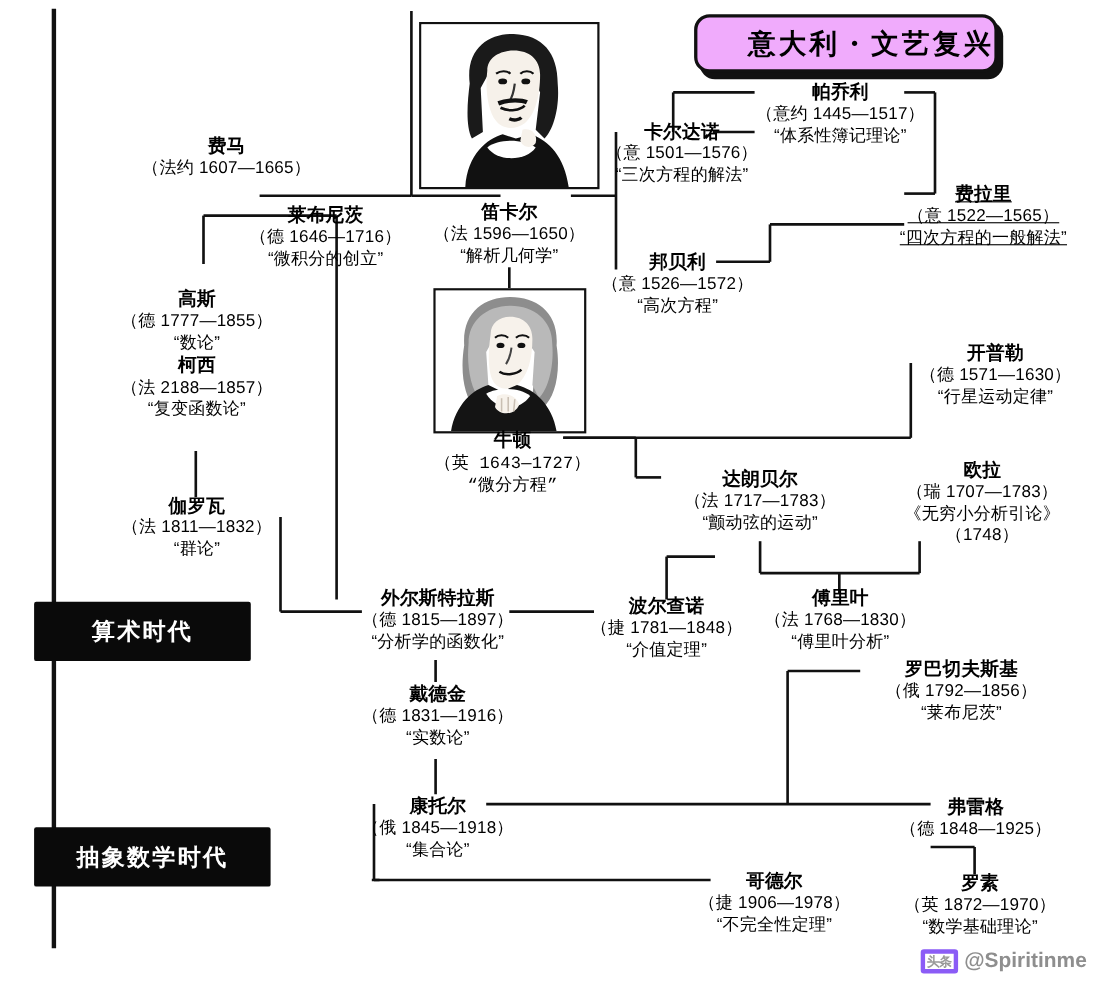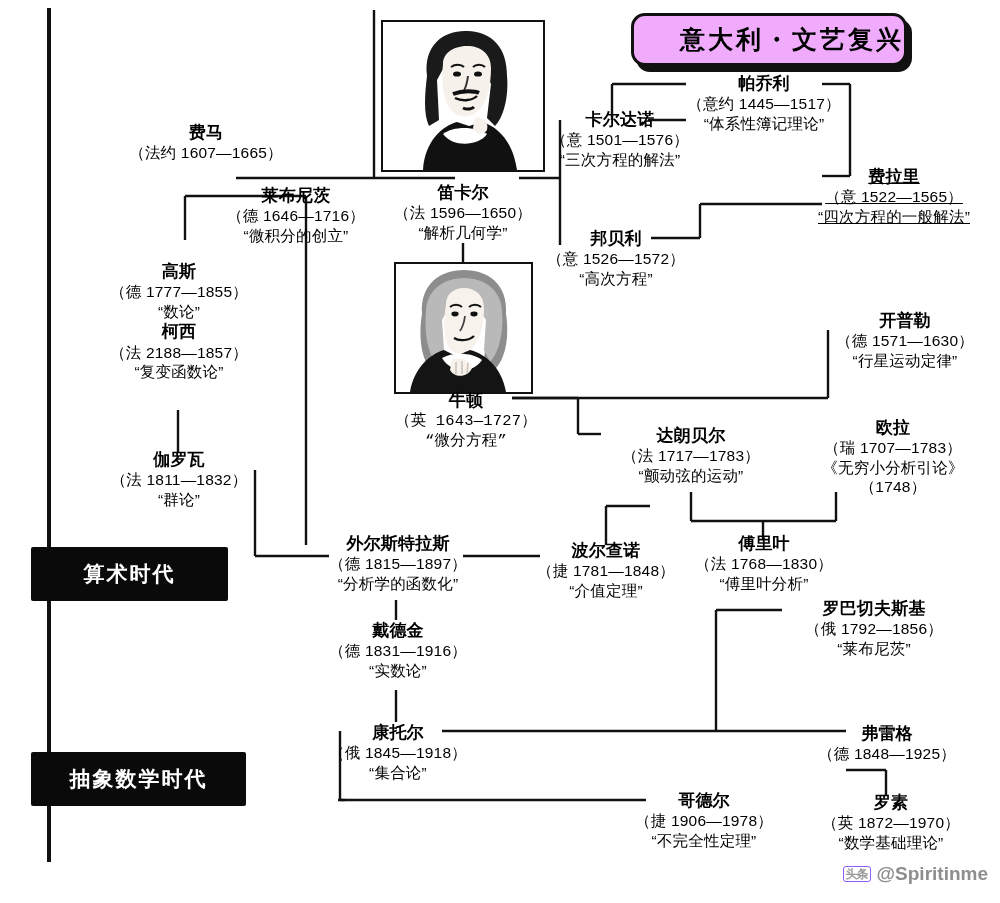--- a/index.html
+++ b/index.html
@@ -67,21 +67,21 @@
     right:12px; bottom:18px;
     font-size:19px;
     color:#8e8e8e;
     display:flex; align-items:center; gap:6px;
     font-weight:bold;
   }
   .wm-logo {
     display:inline-block;
     font-size:12px;
     color:#9a9a9a;
-    border:1px solid #8b5cf6;
+    border:4px solid #8b5cf6;
     border-radius:3px;
     padding:1px 2px;
     line-height:1;
     letter-spacing:-1px;
   }
 </style>
 </head>
 <body>
 
 <div id="canvas">

